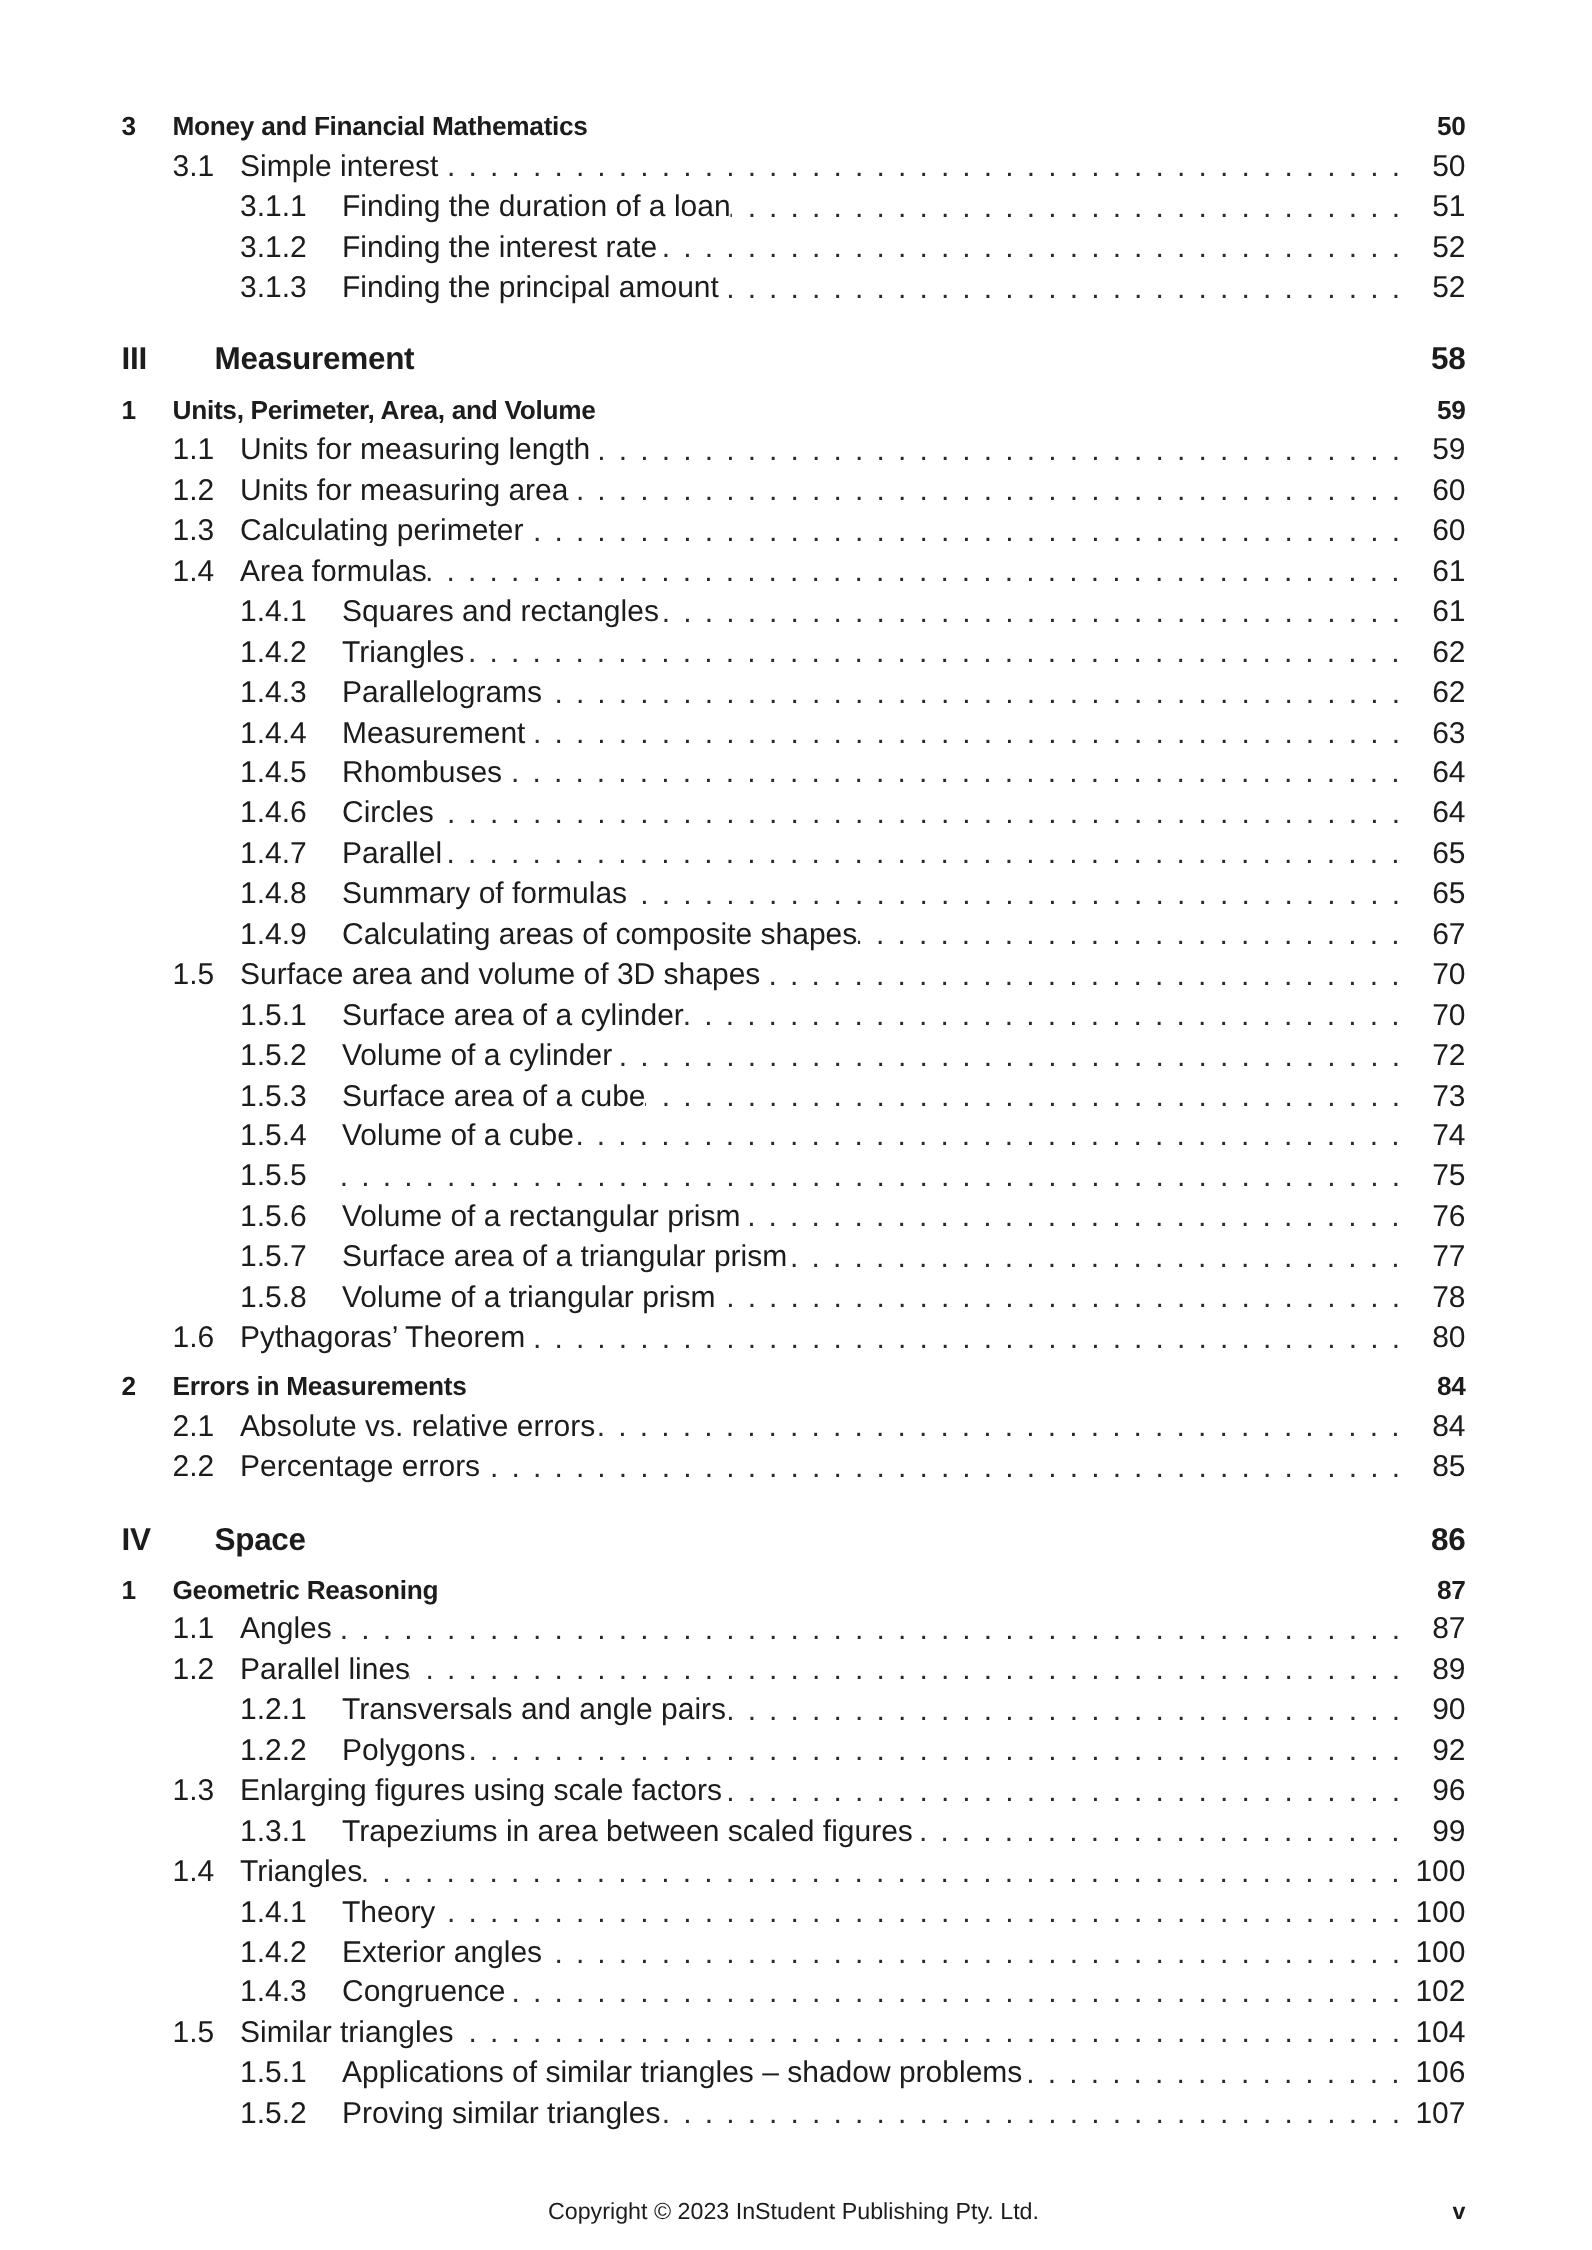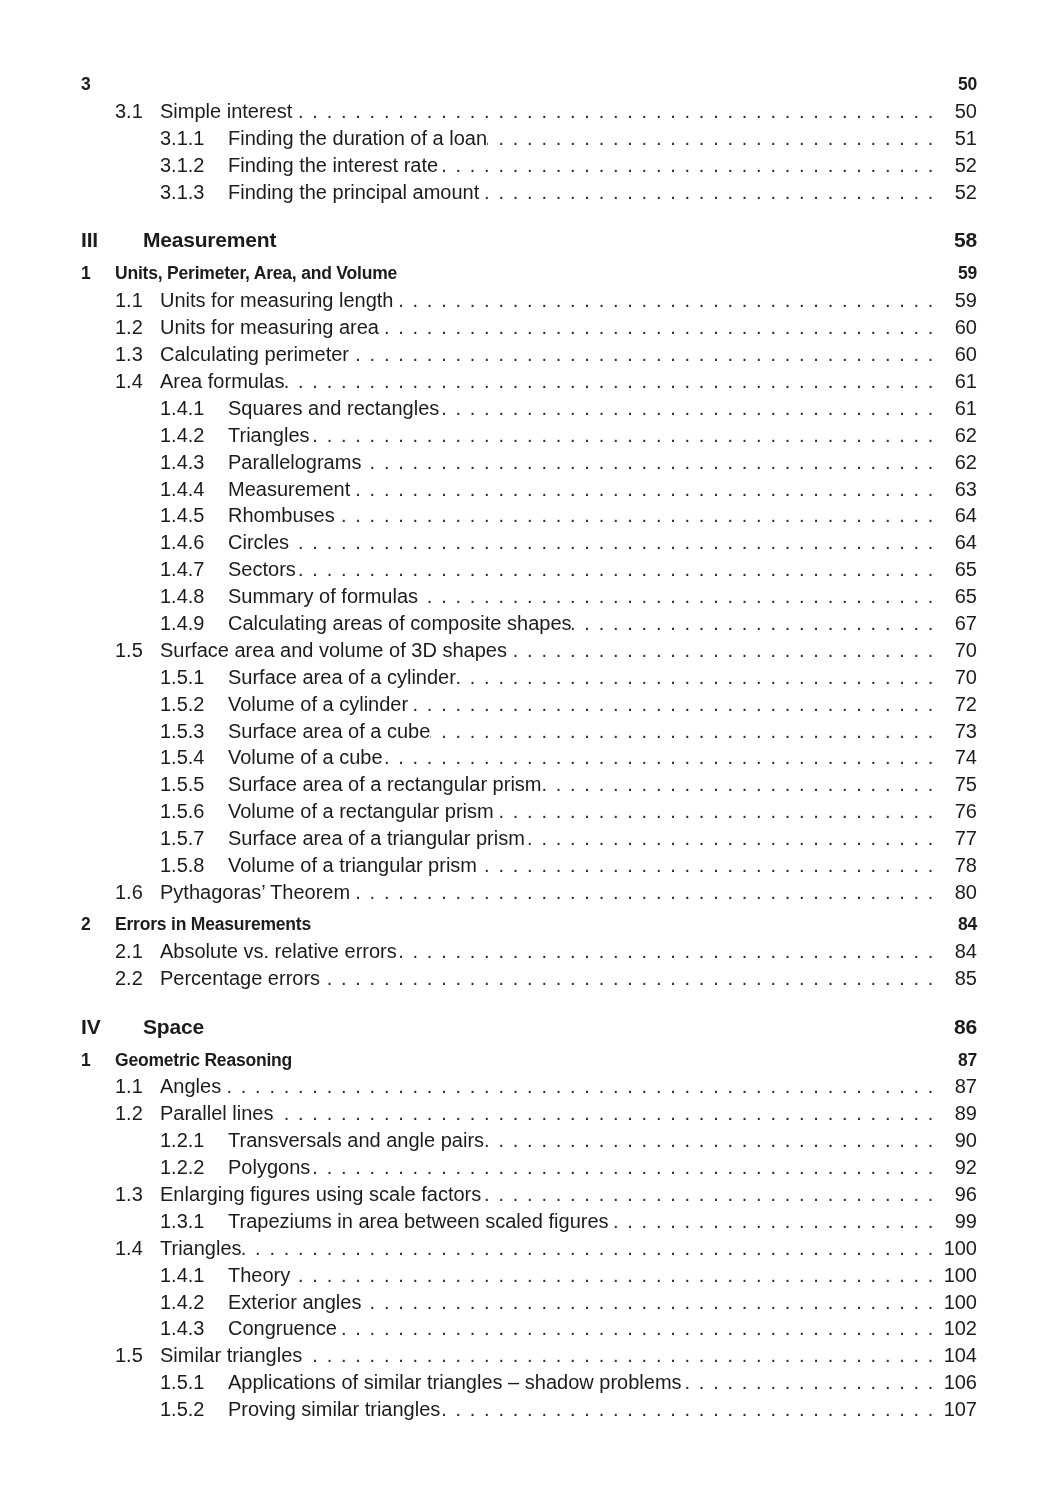--- a/index.html
+++ b/index.html
@@ -92,20 +92,21 @@
   }
 </style>
 </head>
 <body>
 
 <div class="page">
 
   <div class="toc" id="toc">
       <div class="row chapter">
         <span class="num">3</span>
+        <span class="title">Money and Financial Mathematics</span>
         <span class="dots"></span>
         <span class="pagenum">50</span>
       </div>
       <div class="row section">
         <span class="num">3.1</span>
         <span class="title">Simple interest</span>
         <span class="dots">. . . . . . . . . . . . . . . . . . . . . . . . . . . . . . . . . . . . . . . . . . . . . . . . . . . . . . . . . . . . . . . . . . . . . . . . . . . . . . . . . . . . . . . . . .</span>
         <span class="pagenum">50</span>
       </div>
       <div class="row subsection">
@@ -193,21 +194,21 @@
         <span class="pagenum">64</span>
       </div>
       <div class="row subsection">
         <span class="num">1.4.6</span>
         <span class="title">Circles</span>
         <span class="dots">. . . . . . . . . . . . . . . . . . . . . . . . . . . . . . . . . . . . . . . . . . . . . . . . . . . . . . . . . . . . . . . . . . . . . . . . . . . . . . . . . . . . . . . . . .</span>
         <span class="pagenum">64</span>
       </div>
       <div class="row subsection">
         <span class="num">1.4.7</span>
-        <span class="title">Sectors</span>
+        <span class="title">Parallel</span>
         <span class="dots">. . . . . . . . . . . . . . . . . . . . . . . . . . . . . . . . . . . . . . . . . . . . . . . . . . . . . . . . . . . . . . . . . . . . . . . . . . . . . . . . . . . . . . . . . .</span>
         <span class="pagenum">65</span>
       </div>
       <div class="row subsection">
         <span class="num">1.4.8</span>
         <span class="title">Summary of formulas</span>
         <span class="dots">. . . . . . . . . . . . . . . . . . . . . . . . . . . . . . . . . . . . . . . . . . . . . . . . . . . . . . . . . . . . . . . . . . . . . . . . . . . . . . . . . . . . . . . . . .</span>
         <span class="pagenum">65</span>
       </div>
       <div class="row subsection">
@@ -241,21 +242,20 @@
         <span class="pagenum">73</span>
       </div>
       <div class="row subsection">
         <span class="num">1.5.4</span>
         <span class="title">Volume of a cube</span>
         <span class="dots">. . . . . . . . . . . . . . . . . . . . . . . . . . . . . . . . . . . . . . . . . . . . . . . . . . . . . . . . . . . . . . . . . . . . . . . . . . . . . . . . . . . . . . . . . .</span>
         <span class="pagenum">74</span>
       </div>
       <div class="row subsection">
         <span class="num">1.5.5</span>
-        <span class="title">Surface area of a rectangular prism</span>
         <span class="dots">. . . . . . . . . . . . . . . . . . . . . . . . . . . . . . . . . . . . . . . . . . . . . . . . . . . . . . . . . . . . . . . . . . . . . . . . . . . . . . . . . . . . . . . . . .</span>
         <span class="pagenum">75</span>
       </div>
       <div class="row subsection">
         <span class="num">1.5.6</span>
         <span class="title">Volume of a rectangular prism</span>
         <span class="dots">. . . . . . . . . . . . . . . . . . . . . . . . . . . . . . . . . . . . . . . . . . . . . . . . . . . . . . . . . . . . . . . . . . . . . . . . . . . . . . . . . . . . . . . . . .</span>
         <span class="pagenum">76</span>
       </div>
       <div class="row subsection">
@@ -379,14 +379,18 @@
         <span class="pagenum">106</span>
       </div>
       <div class="row subsection">
         <span class="num">1.5.2</span>
         <span class="title">Proving similar triangles</span>
         <span class="dots">. . . . . . . . . . . . . . . . . . . . . . . . . . . . . . . . . . . . . . . . . . . . . . . . . . . . . . . . . . . . . . . . . . . . . . . . . . . . . . . . . . . . . . . . . .</span>
         <span class="pagenum">107</span>
       </div>
     </div>
 
+  <div class="footer">
+    <div class="copyright">Copyright © 2023 InStudent Publishing Pty. Ltd.</div>
+    <div class="folio">v</div>
+  </div>
 
 </div>
 
 </body></html>

